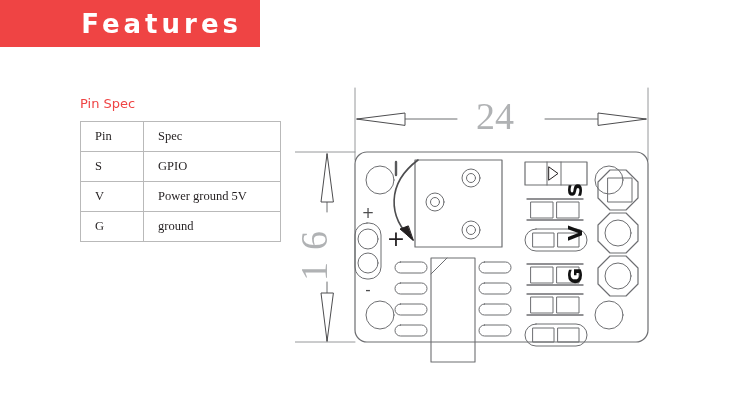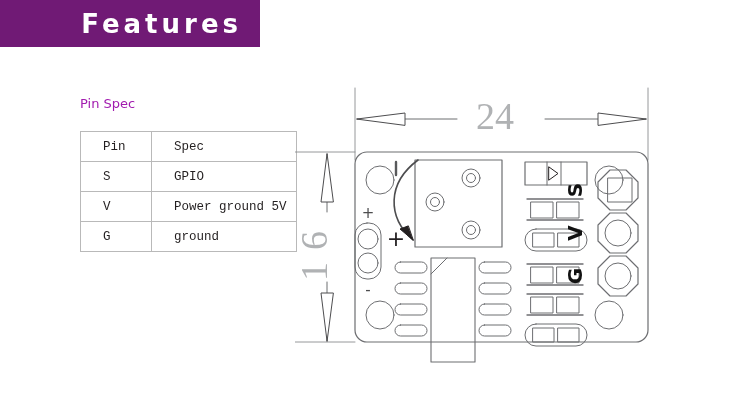--- a/index.html
+++ b/index.html
@@ -17,21 +17,21 @@
     color: #231f20;
   }
 
   
   #features-banner {
     position: absolute;
     left: 0;
     top: 0;
     width: 260px;
     height: 47px;
-    background: #701a75;
+    background: #ef4444;
     display: flex;
     align-items: center;
     justify-content: flex-end;
   }
   #features-banner-title {
     color: #ffffff;
     font-size: 26px;
     font-weight: bold;
     letter-spacing: 4px;
     padding-right: 18px;
@@ -41,37 +41,37 @@
 
   
   #pinspec-block {
     position: absolute;
     left: 80px;
     top: 96px;
     width: 180px;
   }
   #pinspec-heading {
     font-size: 13px;
-    color: #a21caf;
-    margin-bottom: 20px;
+    color: #ef4444;
+    margin-bottom: 10px;
     font-family: "DejaVu Sans", sans-serif;
   }
   table.pinspec {
     border-collapse: collapse;
     width: 170px;
     table-layout: fixed;
   }
   table.pinspec td {
     border: 1px solid #b9b9b9;
     font-size: 12.5px;
     color: #231f20;
-    padding: 5px 0 5px 22px;
+    padding: 5px 0 5px 14px;
     height: 19px;
     vertical-align: middle;
-    font-family: Liberation Mono, monospace;
+    font-family: Liberation Serif, serif;
     white-space: nowrap;
     overflow: hidden;
   }
   table.pinspec td.col-pin { width: 48px; }
   table.pinspec td.col-spec { width: 122px; }
 
   
   #drawing-area {
     position: absolute;
     left: 295px;

